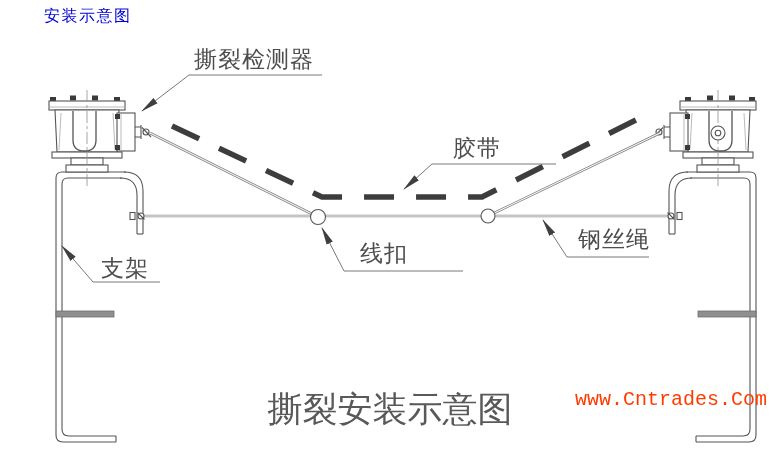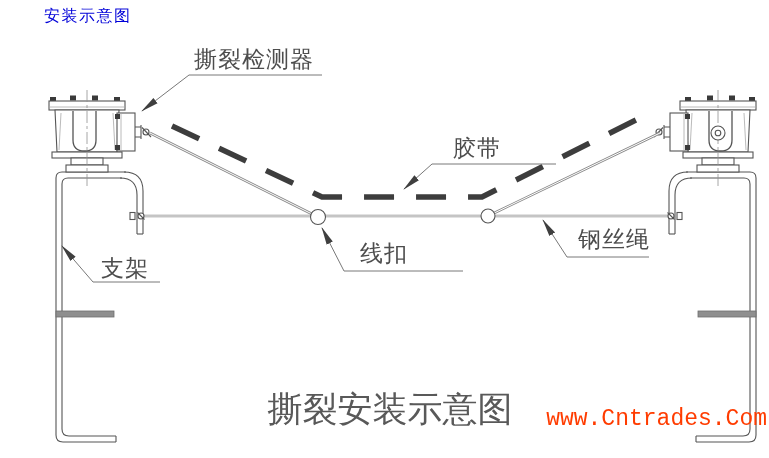--- a/index.html
+++ b/index.html
@@ -17,21 +17,21 @@
   .wireU   {stroke:var(--wire-color);stroke-width:2.6;fill:none;}
   .wireO   {stroke:#ffffff;stroke-width:1;fill:none;}
   .bar     {fill:#8f8f8f;stroke:#6e6e6e;stroke-width:0.8;}
   .leader  {stroke:#787878;stroke-width:1;fill:none;}
   .cjk     {font-size:23px;fill:#4d4d4d;letter-spacing:1px;
             font-family:"Liberation Sans", sans-serif;}
   .title-txt{font-size:35px;fill:var(--title-color);font-weight:500;
             text-anchor:middle;font-family:"Liberation Sans", sans-serif;}
   .wm      {position:absolute;left:8px;top:6px;font-size:16px;font-weight:normal;
             letter-spacing:1.5px;color:var(--watermark-color);margin-left:36px;}
-  .site    {position:absolute;right:2px;top:406px;font-size:23px;
+  .site    {position:absolute;right:2px;top:388px;font-size:20px;
             font-family:"Liberation Mono", monospace;color:var(--website-color);
             font-weight:500;}
 </style>
 </head>
 <body>
 
 <div class="wm">安装示意图</div>
 
 <svg class="stage" viewBox="0 0 769 458" xmlns="http://www.w3.org/2000/svg">
   <defs>

